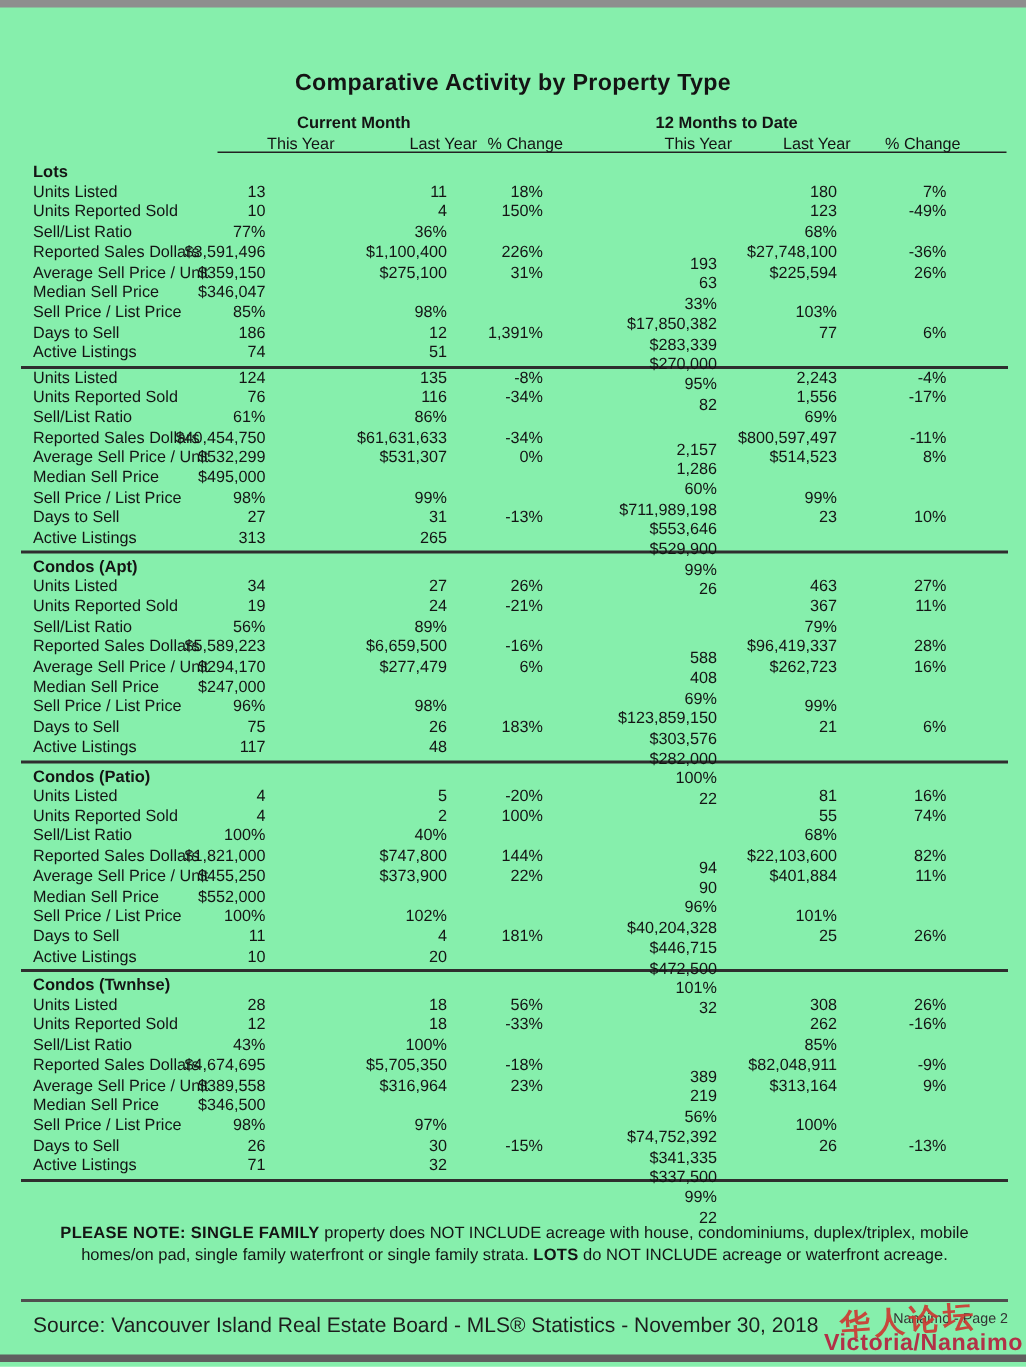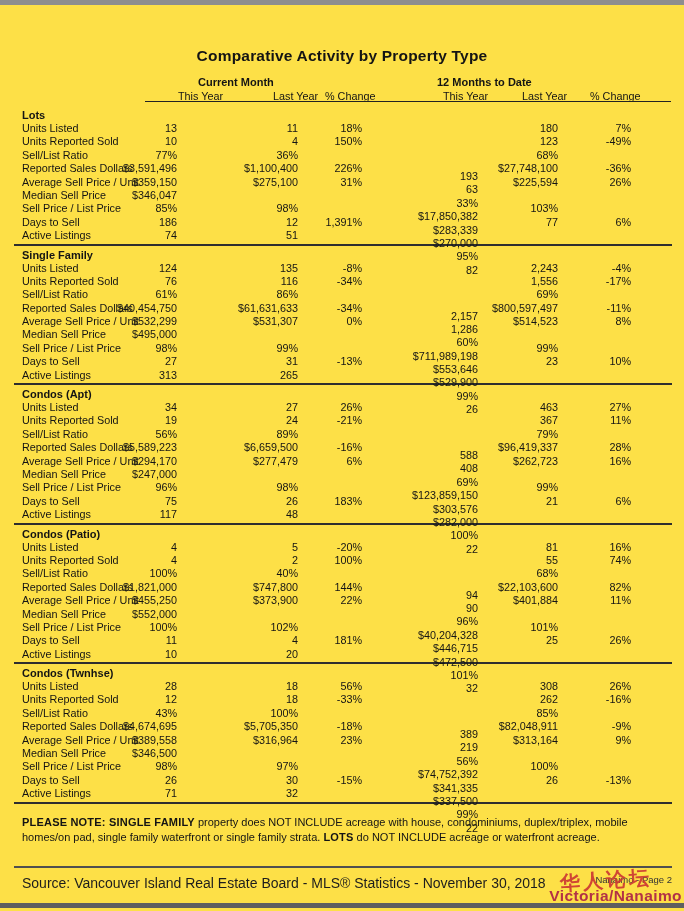--- a/index.html
+++ b/index.html
@@ -1,16 +1,16 @@
 <!DOCTYPE html>
 <html><head>
 <meta charset="utf-8">
 <style>
   html,body { margin:0; padding:0; }
-  .stage { position:relative; width:684px; height:911px; background:#fde047; overflow:hidden;
+  .stage { position:relative; width:684px; height:911px; background:#86efac; overflow:hidden;
            font-family:"Liberation Sans", sans-serif; color:#141414; }
   .bar-top    { position:absolute; top:0; left:0; width:684px; height:5px; background:#8e8e8e; }
   .bar-bottom { position:absolute; top:903px; left:0; width:684px; height:5px; background:#5f5f5f; }
 
   .title { position:absolute; top:47px; left:0; width:684px; text-align:center;
            font-size:15.5px; font-weight:bold; letter-spacing:0.2px; }
 
   .colgroup { position:absolute; top:76px; width:140px; text-align:left;
               font-size:11px; font-weight:bold; }
   .cg1 { left:198px; }
@@ -26,21 +26,21 @@
   .section { border-bottom:2px solid #2e2e2e; padding-bottom:1px; }
   .section-title { font-size:11px; font-weight:bold; padding:3px 0 0 8px;
                    height:13px; line-height:13px; }
   .trow { position:relative; height:13.4px; line-height:13.4px; font-size:10.8px; }
   .lbl  { padding-left:8px; white-space:nowrap; }
   .cell { position:absolute; top:0; white-space:nowrap; }
   .c0 { right:495px; } .c1 { right:374px; } .c2 { right:310px; }
   .c3 { right:194px;margin-top:48px; } .c4 { right:114px; } .c5 { right:41px;  }
 
   .note { position:absolute; top:815px; left:22px; width:642px;
-          font-size:11px; line-height:15px; }
+          font-size:11px; line-height:15px;text-align:center; }
   .note b { letter-spacing:0.2px; }
 
   .src-rule { position:absolute; top:866px; left:14px; width:658px; height:2px; background:#4f4f4f; }
   .source { position:absolute; top:875px; left:22px; font-size:14px; color:#1d1d1d; }
   .page-label { position:absolute; top:874px; right:12px; font-size:9.5px; color:#333;padding-left:47px; }
 
   .wm-stamp { position:absolute; top:867px; right:32px; font-size:20px; font-weight:bold;
               letter-spacing:3px; transform:rotate(-4deg); opacity:0.92; }
   .wm-caption { position:absolute; top:887px; right:2px; font-size:15.5px; font-weight:bold;
                 letter-spacing:0.4px; }
@@ -72,21 +72,20 @@
         <div class="trow"><span class="lbl">Units Reported Sold</span><span class="cell c0">10</span><span class="cell c1">4</span><span class="cell c2">150%</span><span class="cell c3">63</span><span class="cell c4">123</span><span class="cell c5">-49%</span></div>
         <div class="trow"><span class="lbl">Sell/List Ratio</span><span class="cell c0">77%</span><span class="cell c1">36%</span><span class="cell c2"></span><span class="cell c3">33%</span><span class="cell c4">68%</span><span class="cell c5"></span></div>
         <div class="trow"><span class="lbl">Reported Sales Dollars</span><span class="cell c0">$3,591,496</span><span class="cell c1">$1,100,400</span><span class="cell c2">226%</span><span class="cell c3">$17,850,382</span><span class="cell c4">$27,748,100</span><span class="cell c5">-36%</span></div>
         <div class="trow"><span class="lbl">Average Sell Price / Unit</span><span class="cell c0">$359,150</span><span class="cell c1">$275,100</span><span class="cell c2">31%</span><span class="cell c3">$283,339</span><span class="cell c4">$225,594</span><span class="cell c5">26%</span></div>
         <div class="trow"><span class="lbl">Median Sell Price</span><span class="cell c0">$346,047</span><span class="cell c1"></span><span class="cell c2"></span><span class="cell c3">$270,000</span><span class="cell c4"></span><span class="cell c5"></span></div>
         <div class="trow"><span class="lbl">Sell Price / List Price</span><span class="cell c0">85%</span><span class="cell c1">98%</span><span class="cell c2"></span><span class="cell c3">95%</span><span class="cell c4">103%</span><span class="cell c5"></span></div>
         <div class="trow"><span class="lbl">Days to Sell</span><span class="cell c0">186</span><span class="cell c1">12</span><span class="cell c2">1,391%</span><span class="cell c3">82</span><span class="cell c4">77</span><span class="cell c5">6%</span></div>
         <div class="trow"><span class="lbl">Active Listings</span><span class="cell c0">74</span><span class="cell c1">51</span><span class="cell c2"></span><span class="cell c3"></span><span class="cell c4"></span><span class="cell c5"></span></div>
       </div>
       <div class="section">
-        <div class="section-title">Single Family</div>
         <div class="trow"><span class="lbl">Units Listed</span><span class="cell c0">124</span><span class="cell c1">135</span><span class="cell c2">-8%</span><span class="cell c3">2,157</span><span class="cell c4">2,243</span><span class="cell c5">-4%</span></div>
         <div class="trow"><span class="lbl">Units Reported Sold</span><span class="cell c0">76</span><span class="cell c1">116</span><span class="cell c2">-34%</span><span class="cell c3">1,286</span><span class="cell c4">1,556</span><span class="cell c5">-17%</span></div>
         <div class="trow"><span class="lbl">Sell/List Ratio</span><span class="cell c0">61%</span><span class="cell c1">86%</span><span class="cell c2"></span><span class="cell c3">60%</span><span class="cell c4">69%</span><span class="cell c5"></span></div>
         <div class="trow"><span class="lbl">Reported Sales Dollars</span><span class="cell c0">$40,454,750</span><span class="cell c1">$61,631,633</span><span class="cell c2">-34%</span><span class="cell c3">$711,989,198</span><span class="cell c4">$800,597,497</span><span class="cell c5">-11%</span></div>
         <div class="trow"><span class="lbl">Average Sell Price / Unit</span><span class="cell c0">$532,299</span><span class="cell c1">$531,307</span><span class="cell c2">0%</span><span class="cell c3">$553,646</span><span class="cell c4">$514,523</span><span class="cell c5">8%</span></div>
         <div class="trow"><span class="lbl">Median Sell Price</span><span class="cell c0">$495,000</span><span class="cell c1"></span><span class="cell c2"></span><span class="cell c3">$529,900</span><span class="cell c4"></span><span class="cell c5"></span></div>
         <div class="trow"><span class="lbl">Sell Price / List Price</span><span class="cell c0">98%</span><span class="cell c1">99%</span><span class="cell c2"></span><span class="cell c3">99%</span><span class="cell c4">99%</span><span class="cell c5"></span></div>
         <div class="trow"><span class="lbl">Days to Sell</span><span class="cell c0">27</span><span class="cell c1">31</span><span class="cell c2">-13%</span><span class="cell c3">26</span><span class="cell c4">23</span><span class="cell c5">10%</span></div>
         <div class="trow"><span class="lbl">Active Listings</span><span class="cell c0">313</span><span class="cell c1">265</span><span class="cell c2"></span><span class="cell c3"></span><span class="cell c4"></span><span class="cell c5"></span></div>
       </div>

